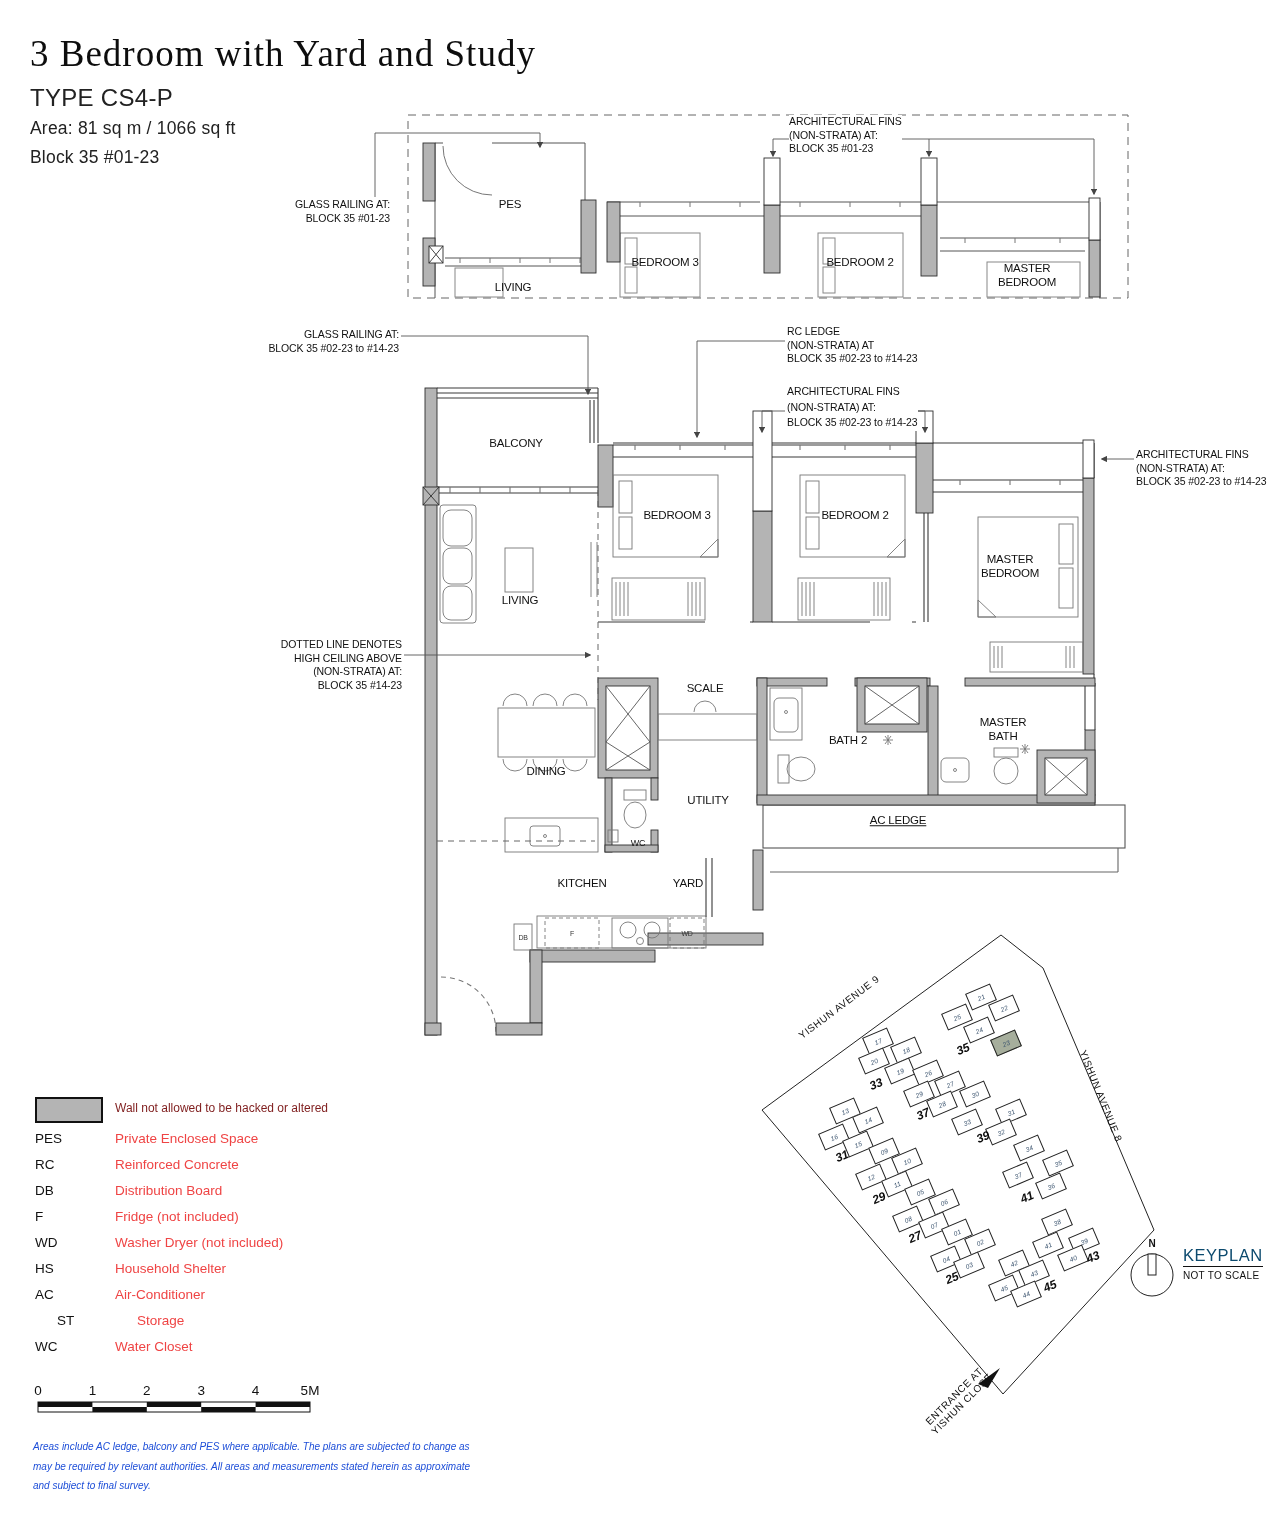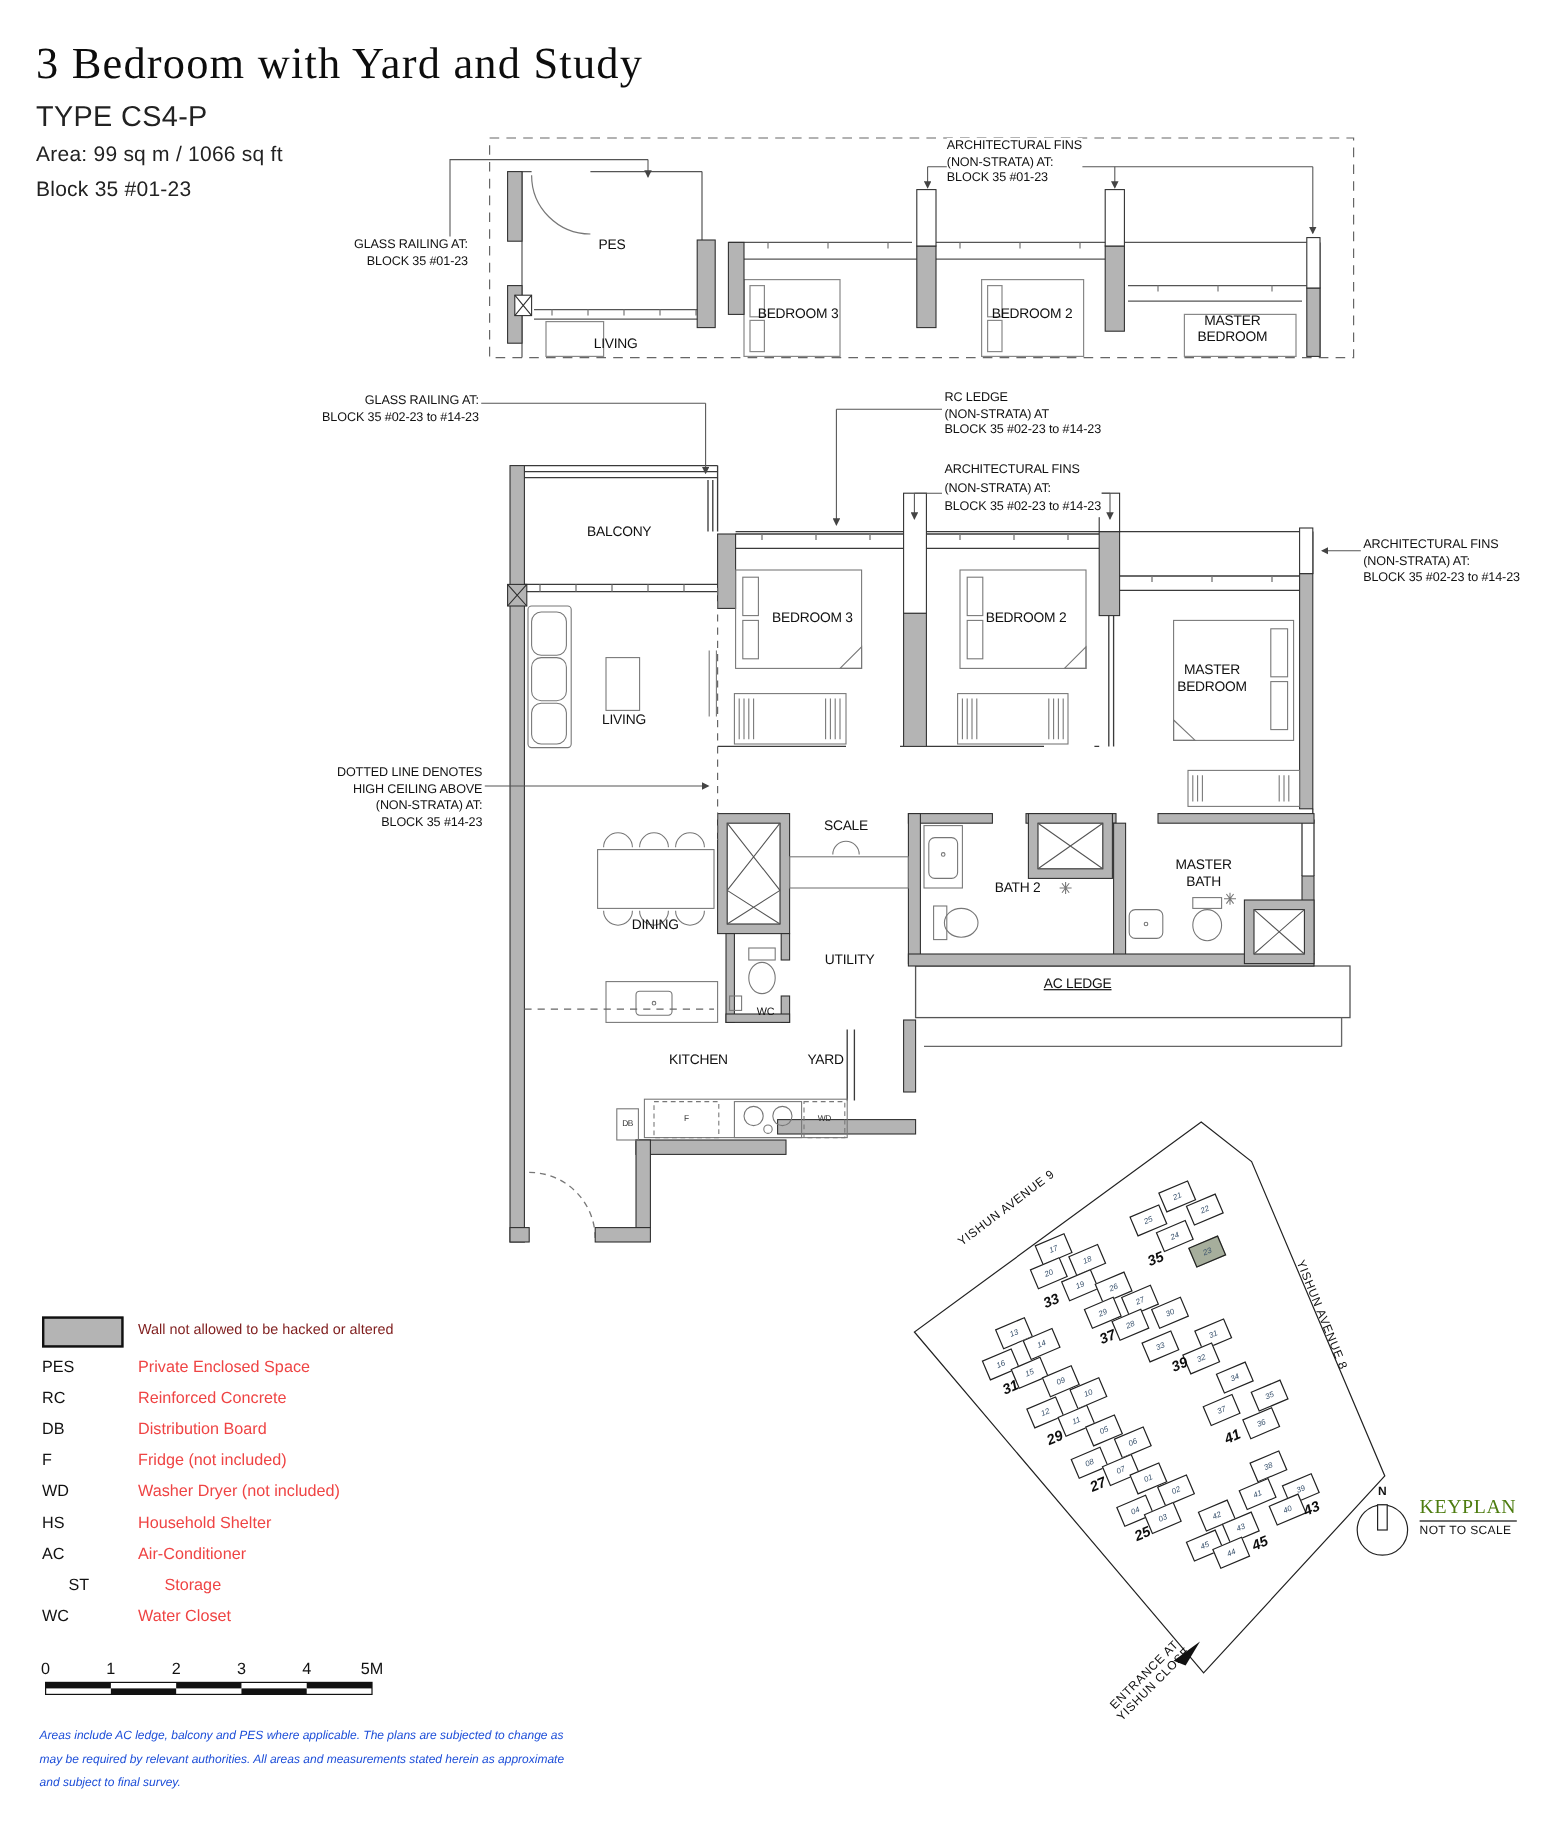--- a/index.html
+++ b/index.html
@@ -24,21 +24,21 @@
   .scale-num{position:absolute;font-size:13.5px;color:#111;transform:translateX(-50%);}
   .disclaimer{font-style:italic;font-size:10px;line-height:19.5px;white-space:pre-line;color:#1d4ed8;}
   .kp-unit{position:absolute;width:25px;height:16px;border:1px solid #222;background:#fff;
            display:flex;align-items:center;justify-content:center;
            font-size:6.5px;font-style:italic;color:#3a536e;
            transform:translate(-50%,-50%) rotate(-23deg);}
   .kp-unit.hl{background:#a6ae9c;}
   .kp-block{position:absolute;font-size:12px;font-weight:bold;font-style:italic;color:#0d0d0d;
             transform:translate(-50%,-50%) rotate(-23deg);}
   .kp-road{font-size:10px;letter-spacing:0.6px;color:#111;white-space:pre-line;text-align:center;}
-  .kp-title{font-size:16.5px;letter-spacing:0.5px;color:#4d7c0f;border-bottom:1.2px solid #111;padding-bottom:1px;font-family:Liberation Serif, serif;}
+  .kp-title{font-size:16.5px;letter-spacing:0.5px;color:#0c4a6e;border-bottom:1.2px solid #111;padding-bottom:1px;}
   .kp-sub{font-size:10px;letter-spacing:0.3px;color:#111;}
   .north{font-size:10px;font-weight:bold;color:#111;}
 </style>
 </head>
 <body>
 
 <div id="page">
 
   <svg class="lw" viewBox="0 0 1285 1523">
     <defs>
@@ -259,21 +259,21 @@
       <rect x="38" y="1402" width="54.4" height="5" fill="#111"></rect>
       <rect x="146.8" y="1402" width="54.4" height="5" fill="#111"></rect>
       <rect x="255.6" y="1402" width="54.4" height="5" fill="#111"></rect>
       <rect x="92.4" y="1407" width="54.4" height="5" fill="#111"></rect>
       <rect x="201.2" y="1407" width="54.4" height="5" fill="#111"></rect>
     </g>
   </svg>
 
   <div class="abs title" style="left:30px;top:32px;">3 Bedroom with Yard and Study</div>
   <div class="abs type" style="left:30px;top:84px;">TYPE CS4-P</div>
-  <div class="abs meta" style="left:30px;top:118px;">Area: 99 sq m / 1066 sq ft</div>
+  <div class="abs meta" style="left:30px;top:118px;">Area: 81 sq m / 1066 sq ft</div>
   <div class="abs meta" style="left:30px;top:147px;">Block 35 #01-23</div>
 
   <div class="abs rm ctr" style="left:510px;top:205px;">PES</div>
   <div class="abs rm ctr" style="left:513px;top:288px;">LIVING</div>
   <div class="abs rm ctr" style="left:665px;top:263px;">BEDROOM 3</div>
   <div class="abs rm ctr" style="left:860px;top:263px;">BEDROOM 2</div>
   <div class="abs rm ctr" style="left:1027px;top:275px;">MASTER
 BEDROOM</div>
   <div class="abs ann right" style="right:895px;top:198px;">GLASS RAILING AT:
 BLOCK 35 #01-23</div>

